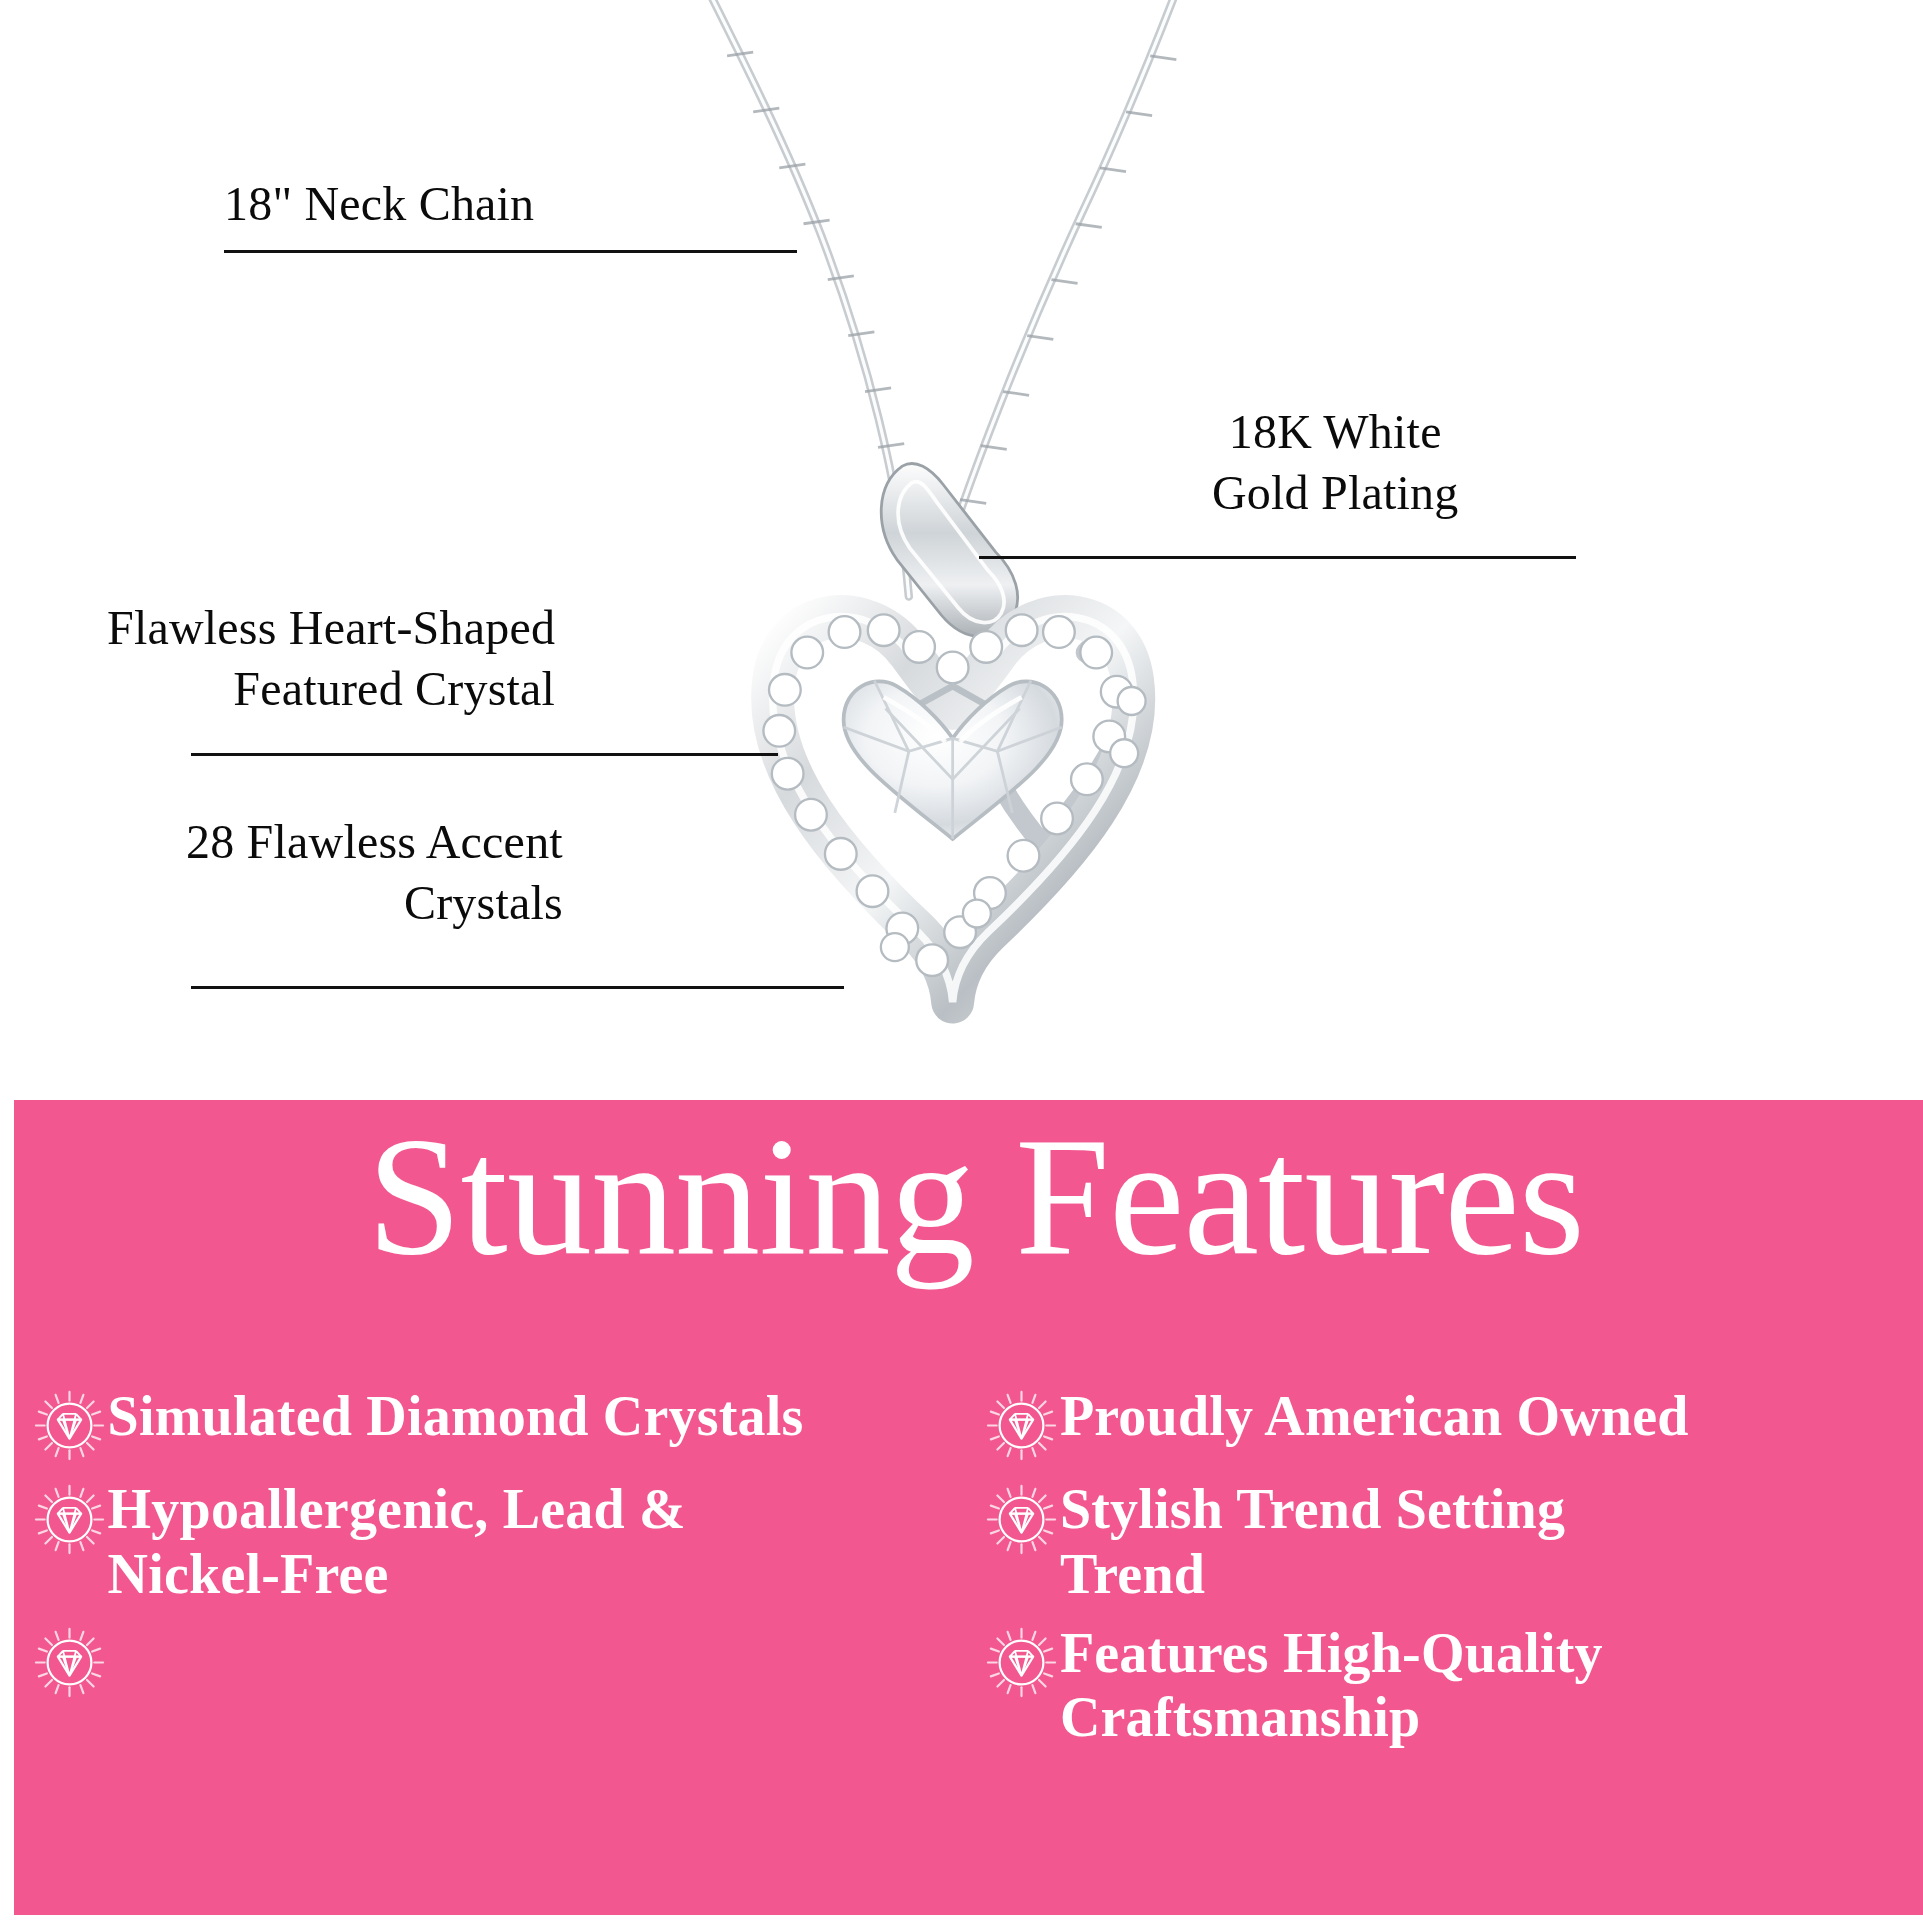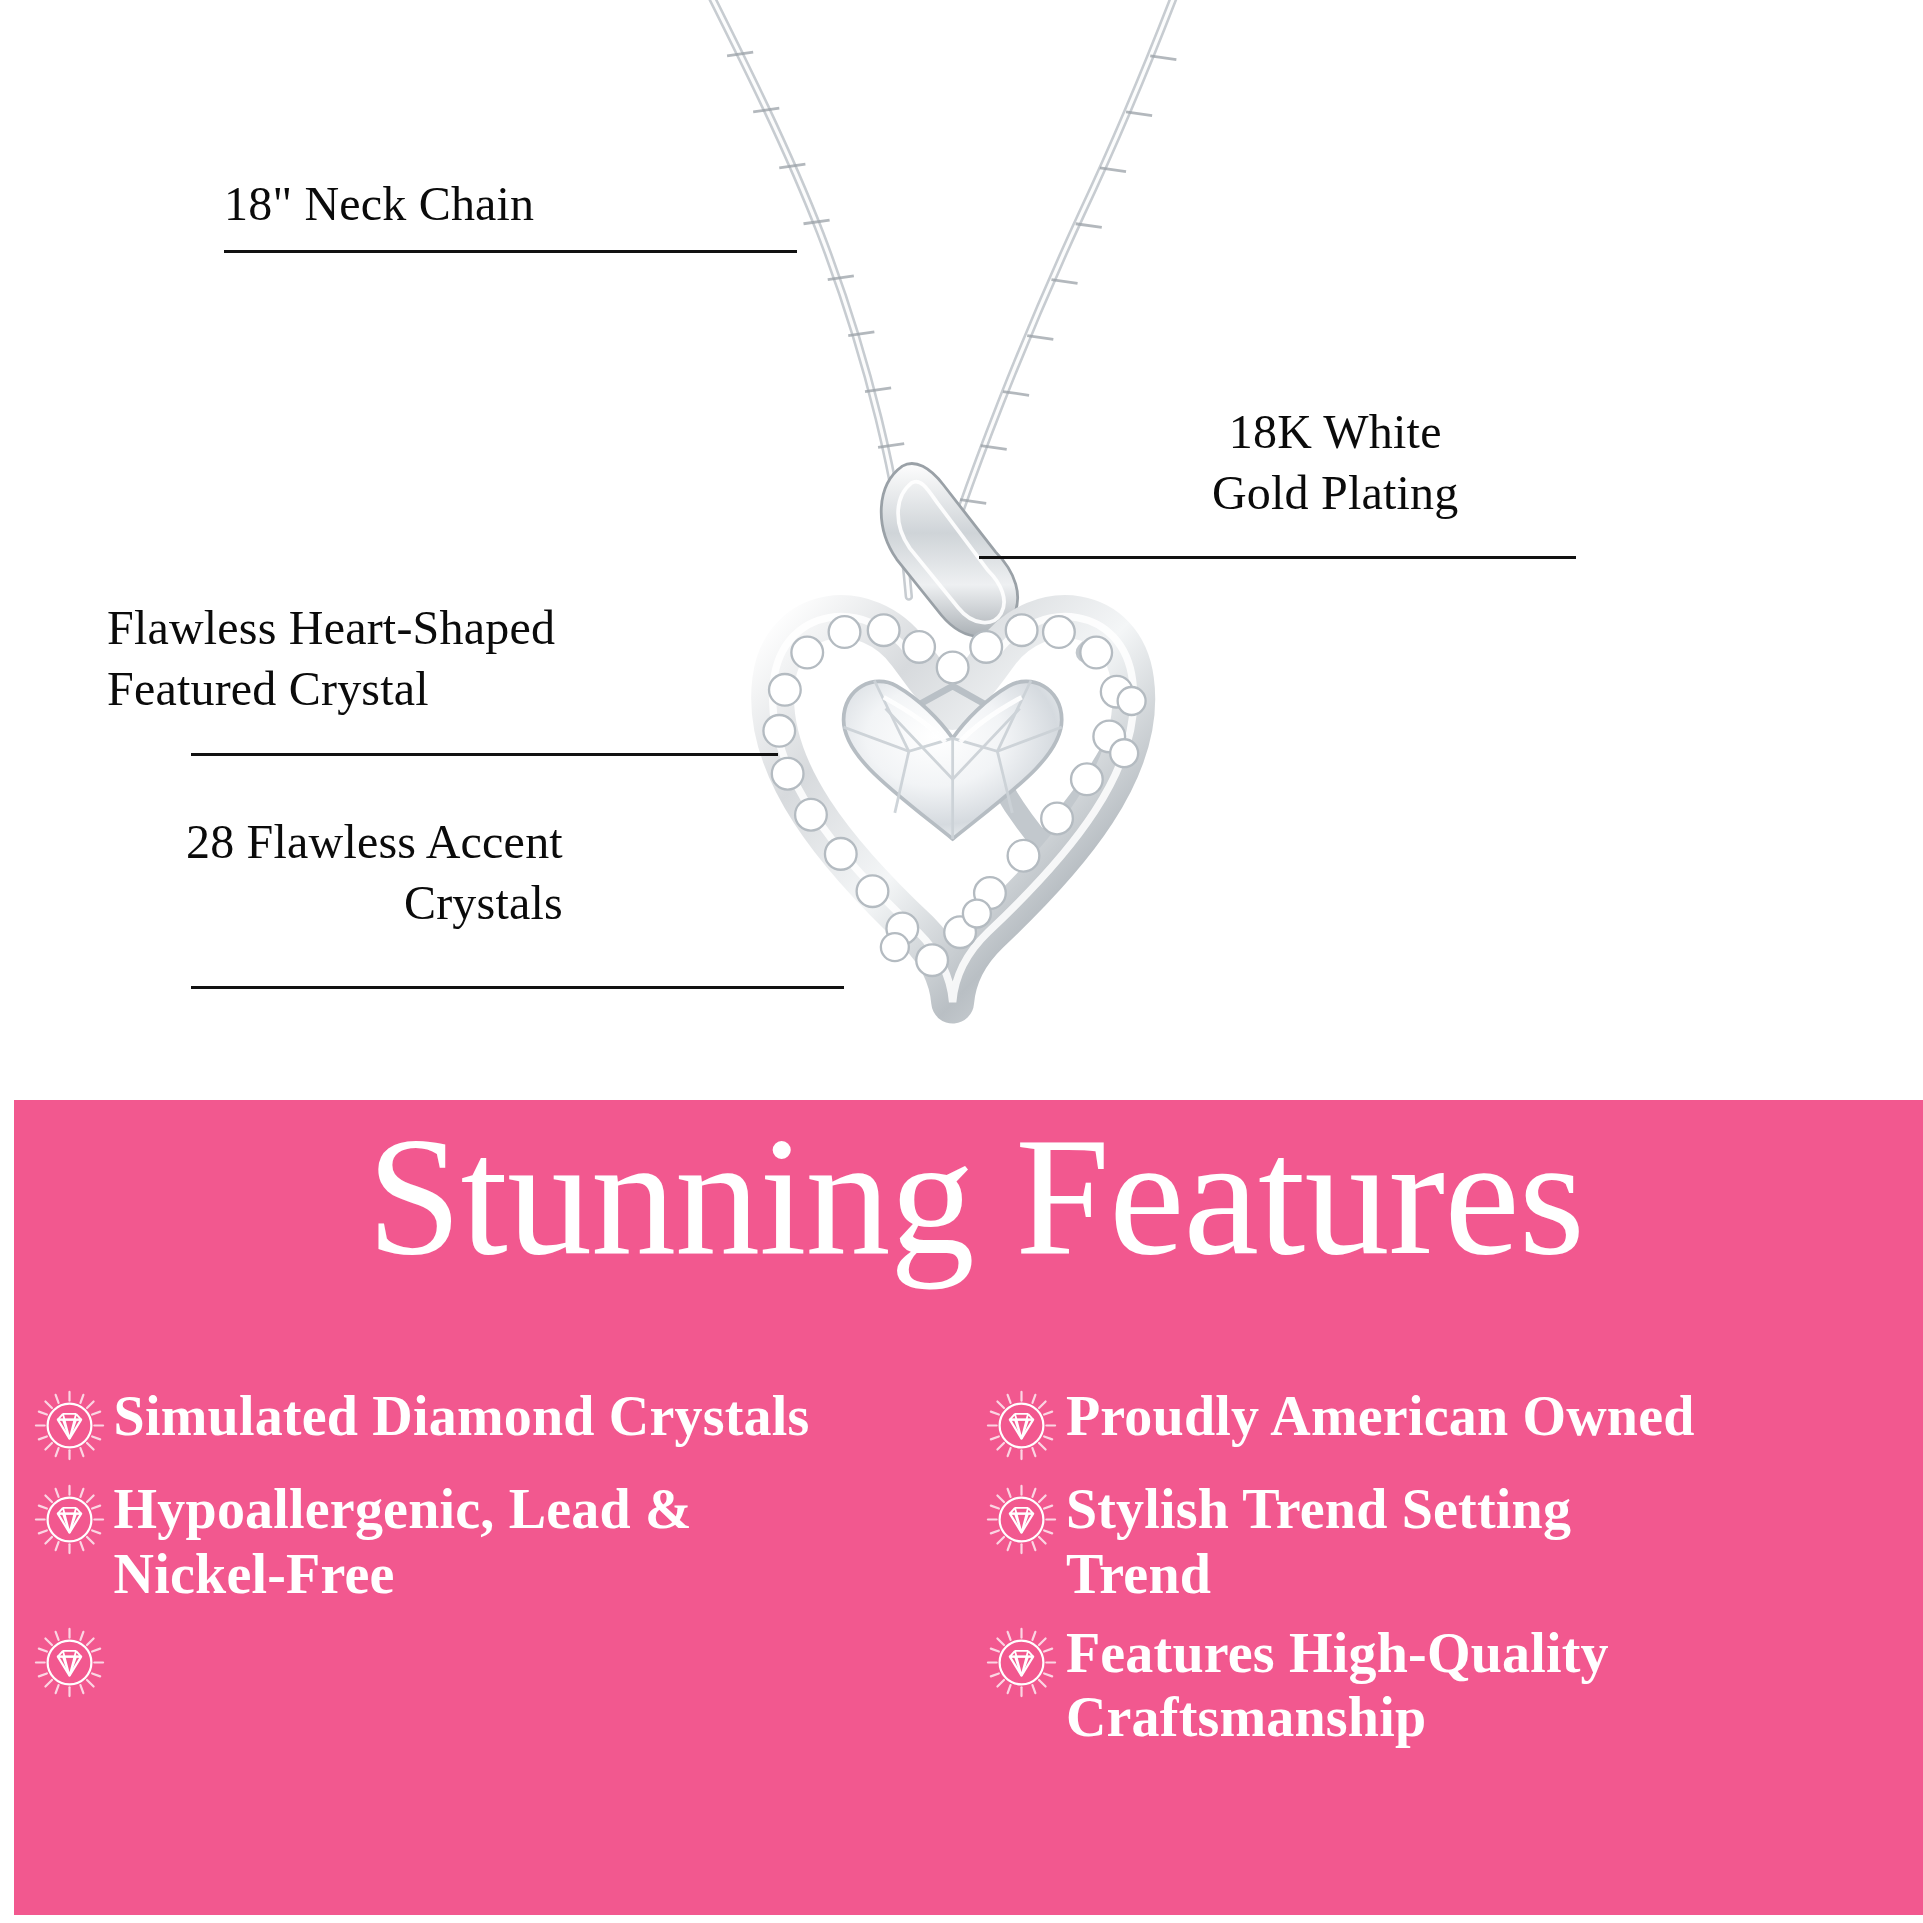--- a/index.html
+++ b/index.html
@@ -46,21 +46,21 @@
   .callout .ln { display: block; white-space: nowrap; }
 
   .leader {
     position: absolute;
     background: #111111;
     height: 2.8px;
   }
 
   #callout-chain { left: 224px; top: 173px; text-align: left; }
   #callout-plating { left: 1212px; top: 401px; text-align: center; }
-  #callout-heart { left: 107px; top: 597px; text-align: left; }
+  #callout-heart { left: 107px; top: 597px; text-align: right; }
   #callout-accent { left: 186px; top: 811px; text-align: right; }
 
   
   #features {
     position: absolute;
     left: 14px;
     top: 1100px;
     width: 1923px;
     height: 815px;
     background: #f2588f;
@@ -86,21 +86,21 @@
     width: 1886px;
     display: grid;
     grid-template-columns: 1fr 1fr;
     grid-auto-rows: minmax(0, auto);
     column-gap: 18.6px;
     row-gap: 7.5px;
   }
   .feature-item {
     display: flex;
     align-items: flex-start;
-    gap: 8px;
+    gap: 2px;
     padding: 3.7px 0;
   }
   .feature-icon {
     flex: 0 0 auto;
     width: 73px;
     height: 73px;
     margin-top: 5.6px;
   }
   .feature-text {
     color: #ffffff;

